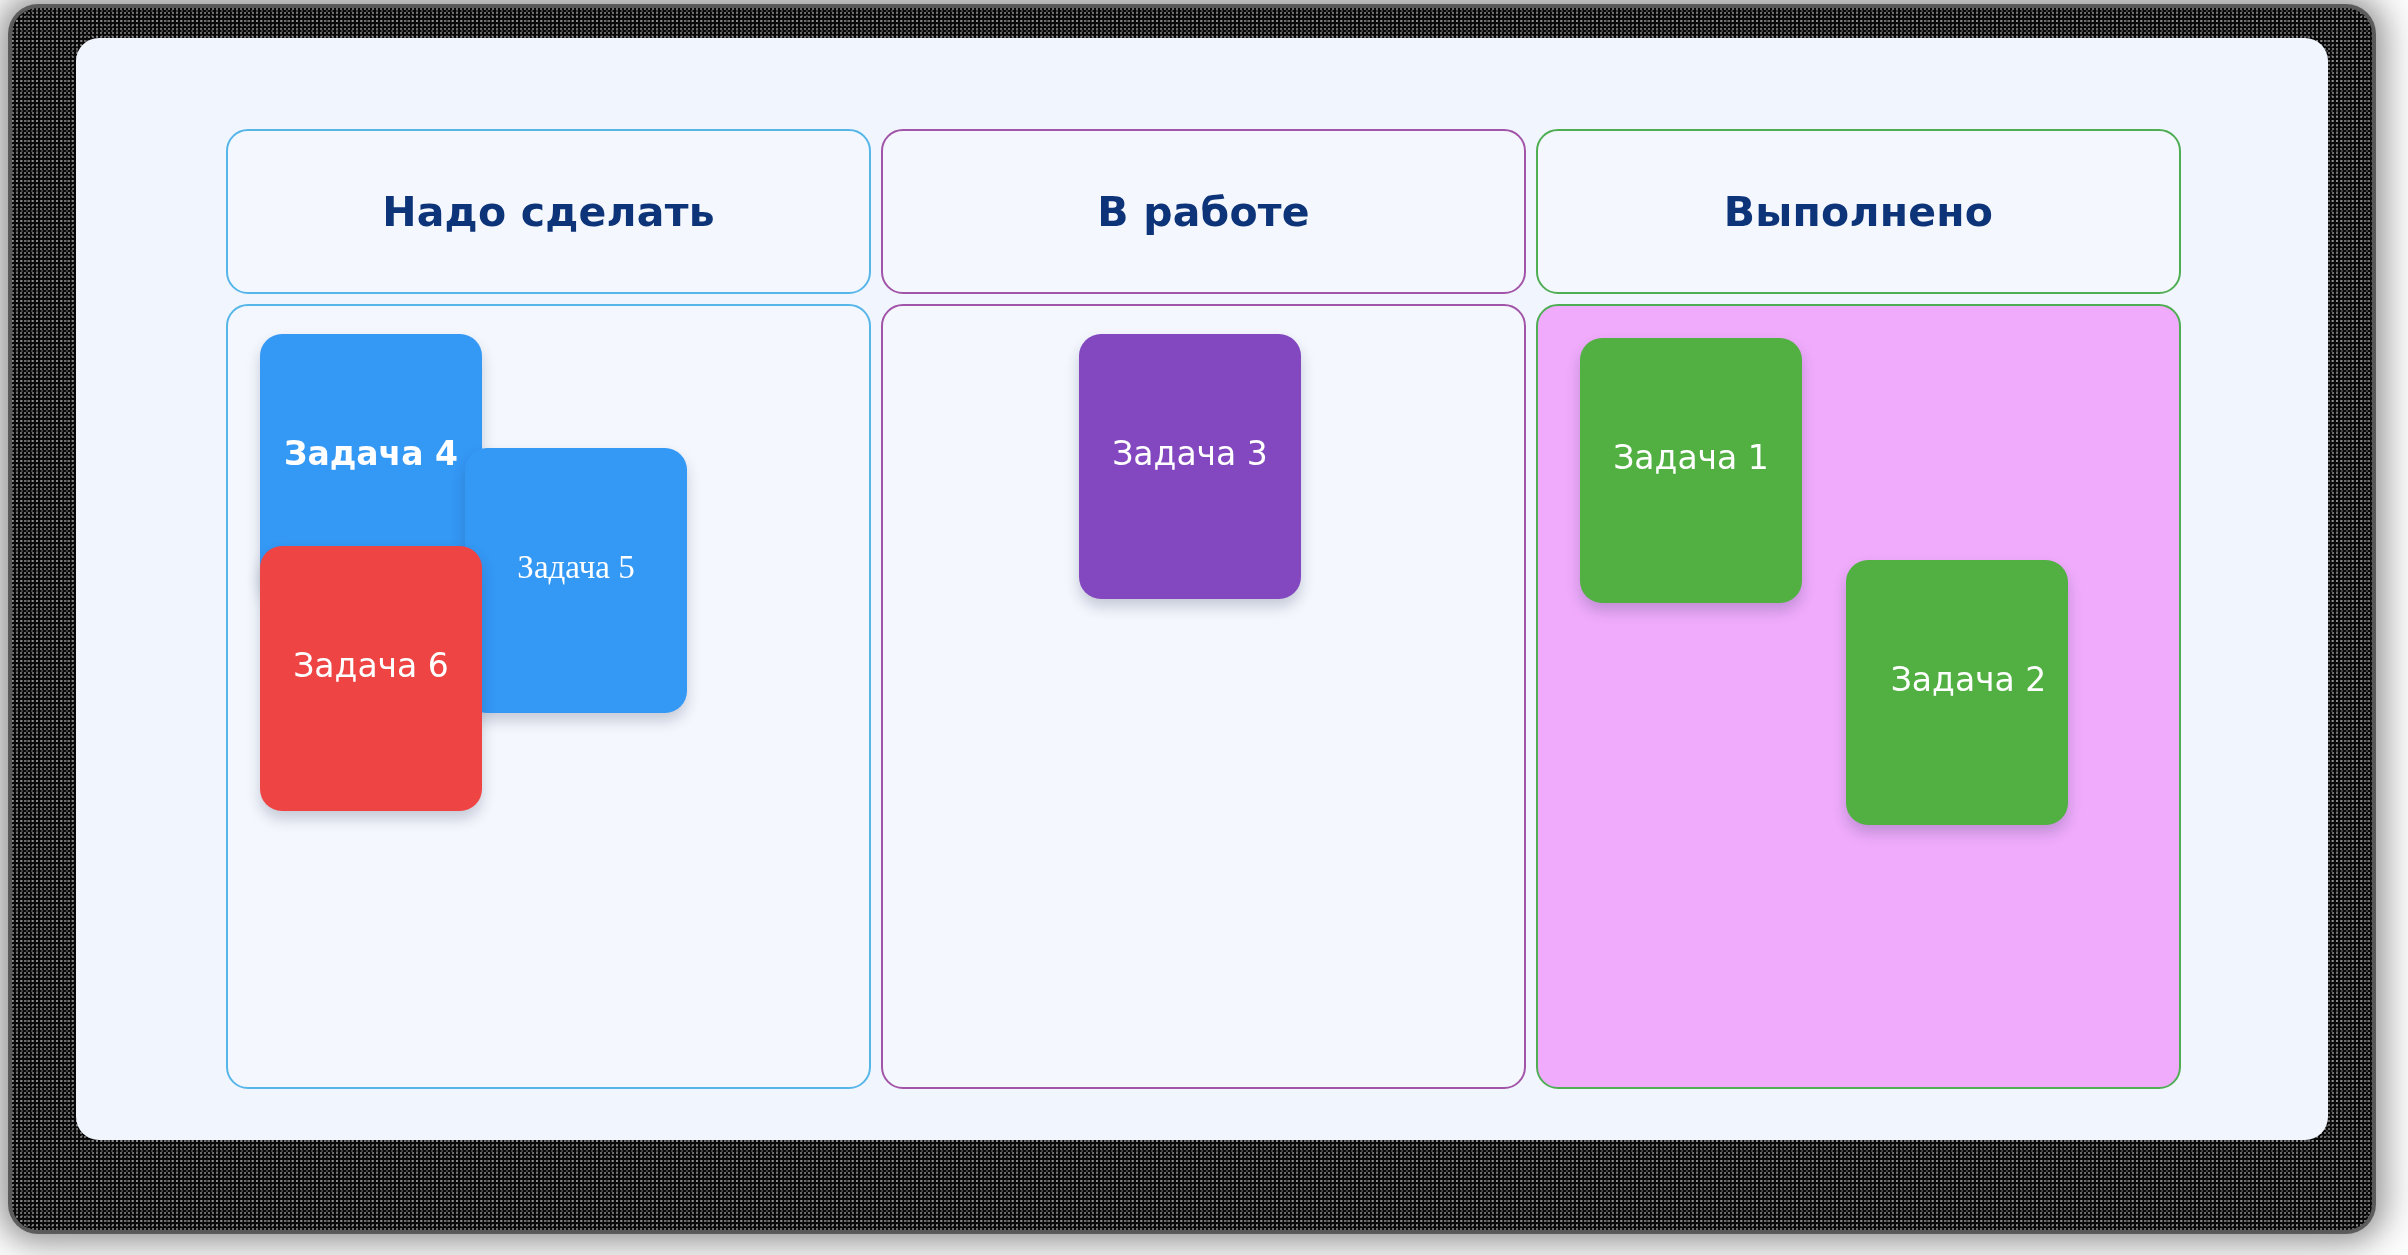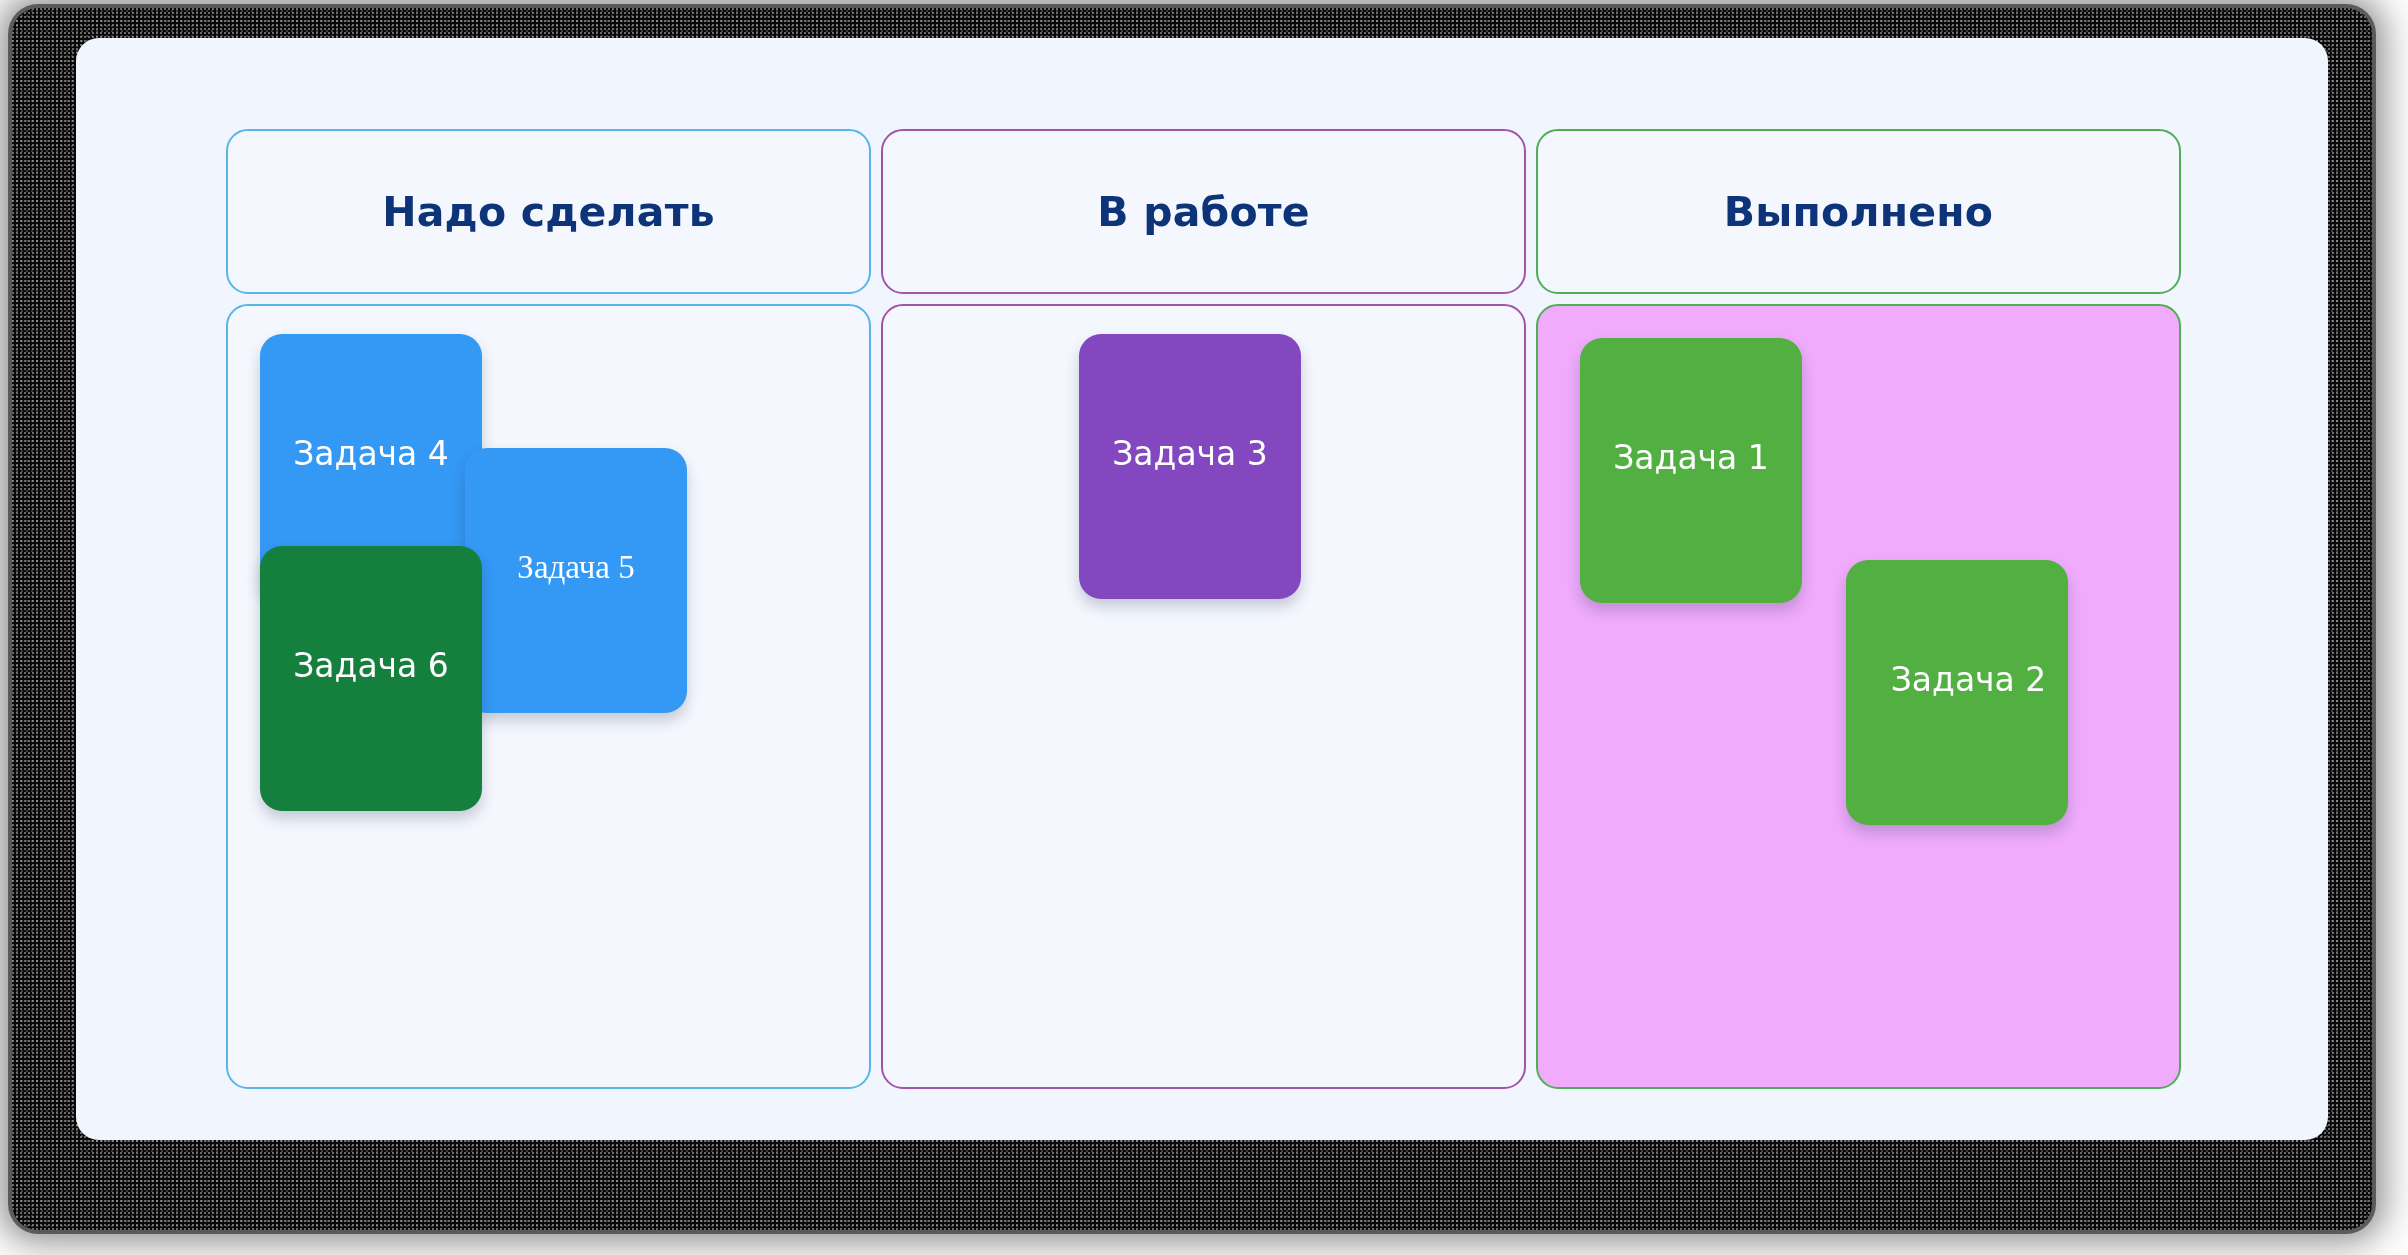--- a/index.html
+++ b/index.html
@@ -141,27 +141,27 @@
 
       <div class="col-header accent-progress" style="border-color: rgb(162, 84, 168); background: rgb(244, 247, 253);">
         <span class="col-header-title" style="color: rgb(13, 52, 120);">В работе</span>
       </div>
 
       <div class="col-header accent-done" style="border-color: rgb(79, 174, 84); background: rgb(244, 247, 253);">
         <span class="col-header-title" style="color: rgb(13, 52, 120);">Выполнено</span>
       </div>
 
       <div class="dropzone accent-todo" style="border-color: rgb(86, 182, 232); background: rgb(244, 247, 253);">
-        <div class="card" style="left: 32px; top: 28px; width: 222px; height: 265px; background: rgb(52, 152, 245);">
+        <div class="card" style="left: 32px; top: 28px; width: 222px; height: 265px; background: rgb(52, 152, 245); font-weight: bold;">
           <span class="card-label" style="color: rgb(255, 255, 255);">Задача 4</span>
         </div>
         <div class="card" style="left: 237px; top: 142px; width: 222px; height: 265px; background: rgb(52, 152, 245); font-family: Liberation Serif, serif;">
           <span class="card-label" style="color: rgb(255, 255, 255);">Задача 5</span>
         </div>
-        <div class="card" style="left: 32px; top: 240px; width: 222px; height: 265px; background: #15803d;">
+        <div class="card" style="left: 32px; top: 240px; width: 222px; height: 265px; background: #ef4444;">
           <span class="card-label" style="color: rgb(255, 255, 255);">Задача 6</span>
         </div>
       </div>
 
       <div class="dropzone accent-progress" style="border-color: rgb(162, 84, 168); background: rgb(244, 247, 253);">
         <div class="card" style="left: 196px; top: 28px; width: 222px; height: 265px; background: rgb(131, 72, 191);">
           <span class="card-label" style="color: rgb(255, 255, 255);">Задача 3</span>
         </div>
       </div>
 

